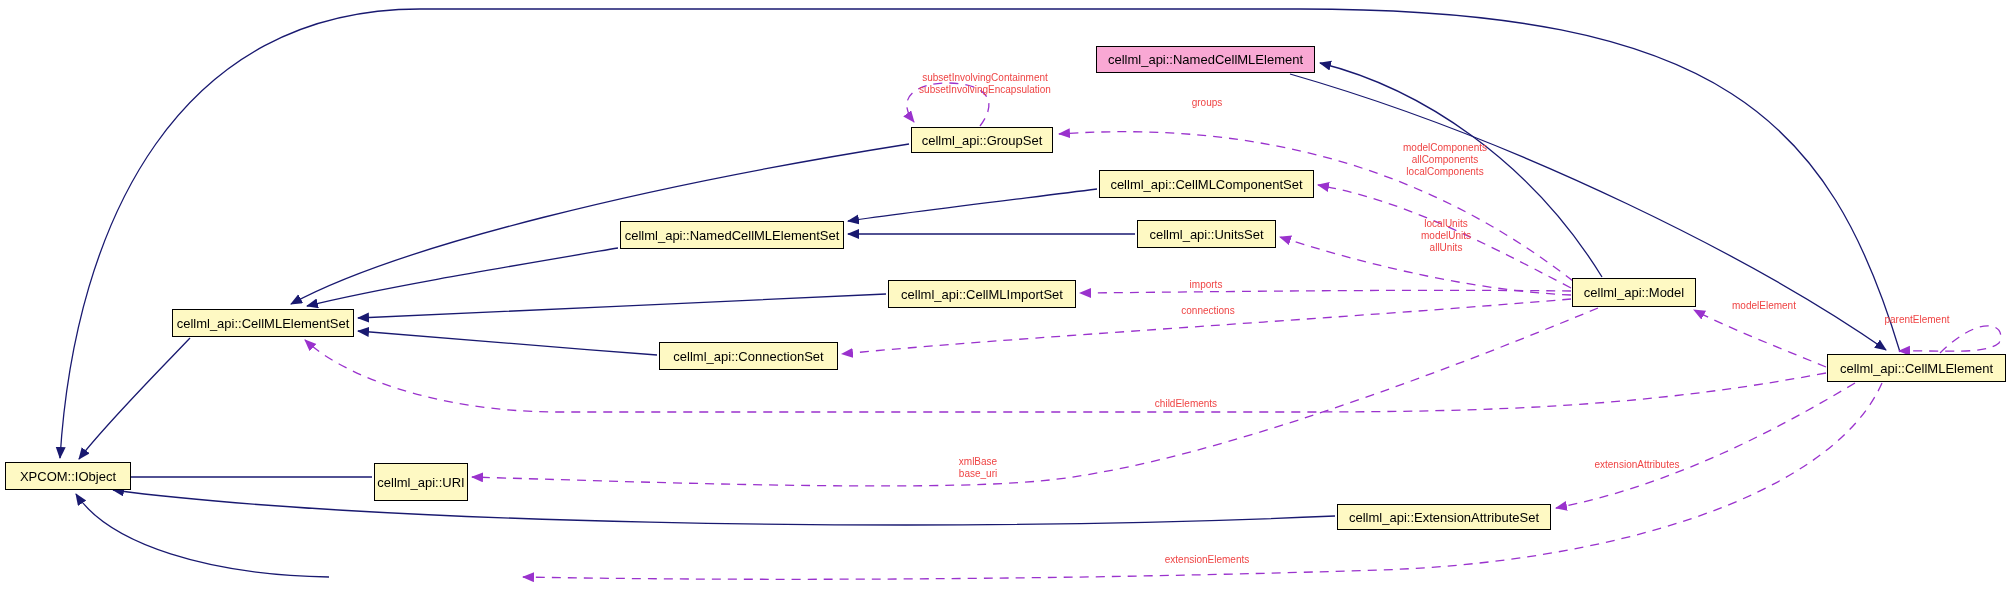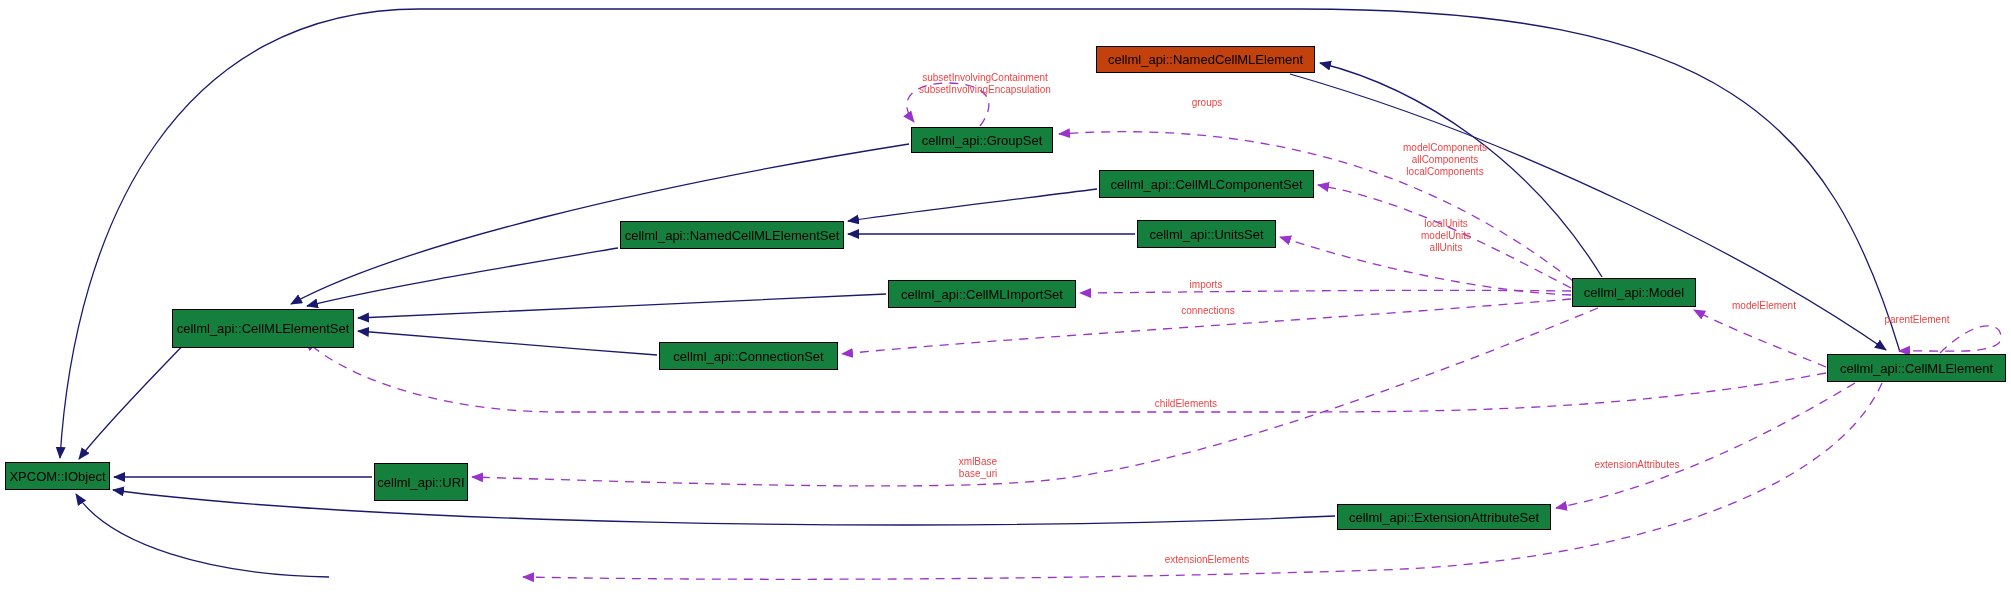--- a/index.html
+++ b/index.html
@@ -8,29 +8,29 @@
     width:2011px;height:599px;
     background:#ffffff;
     font-family:"Liberation Sans", sans-serif;
     overflow:hidden;
   }
   #edges{position:absolute;left:0;top:0;width:2011px;height:599px;}
   .node{
     position:absolute;
     box-sizing:border-box;
     border:1.4px solid #000000;
-    background:#15803d;
+    background:#fef9c3;
     color:#000000;
     font-size:13px;
     display:flex;align-items:center;justify-content:center;
     white-space:nowrap;
     z-index:2;
   }
   .node.thin{border-width:1px;}
-  .node.main{background:#c2410c;}
+  .node.main{background:#f9a8d4;}
   .elabel{
     position:absolute;
     transform:translateX(-50%);
     color:#ef4444;
     font-size:10px;
     line-height:1.18;
     text-align:center;
     white-space:pre-line;
     z-index:3;
   }
@@ -73,22 +73,22 @@
     <path class="col" d="M 1571 291 C 1400 289 1200 292 1080 293" marker-end="url(#m-orc)"></path>
     <path class="col" d="M 1571 299 C 1350 318 1000 338 842 354" marker-end="url(#m-orc)"></path>
     <path class="col" d="M 1826 373 C 1650 406 1500 412 1300 412 L 560 412 C 430 412 340 373 305 340" marker-end="url(#m-orc)"></path>
     <path class="col" d="M 1598 308 C 1400 390 1180 468 1040 481 C 920 492 640 482 472 477" marker-end="url(#m-orc)"></path>
     <path class="col" d="M 1826 367 C 1780 348 1728 328 1694 310" marker-end="url(#m-orc)"></path>
     <path class="col" d="M 1940 353 C 1982 312 2008 325 1999 343 C 1985 355 1945 350 1899 351" marker-end="url(#m-orc)"></path>
     <path class="col" d="M 1855 383 C 1760 440 1662 487 1556 508" marker-end="url(#m-orc)"></path>
     <path class="col" d="M 1882 383 C 1830 500 1600 563 1380 570 C 1000 582 680 580 523 577" marker-end="url(#m-orc)"></path>
   </svg>
 
-  <div class="node" style="left:5px;top:462px;width:105px;height:28px;">XPCOM::IObject</div>
-  <div class="node" style="left:172px;top:309px;width:182px;height:39px;">cellml_api::CellMLElementSet</div>
+  <div class="node" style="left:5px;top:462px;width:126px;height:28px;">XPCOM::IObject</div>
+  <div class="node" style="left:172px;top:309px;width:182px;height:28px;">cellml_api::CellMLElementSet</div>
   <div class="node" style="left:620px;top:221px;width:224px;height:28px;">cellml_api::NamedCellMLElementSet</div>
   <div class="node thin" style="left:911px;top:127px;width:142px;height:26px;">cellml_api::GroupSet</div>
   <div class="node" style="left:1099px;top:170px;width:215px;height:28px;">cellml_api::CellMLComponentSet</div>
   <div class="node" style="left:1137px;top:220px;width:139px;height:28px;">cellml_api::UnitsSet</div>
   <div class="node" style="left:888px;top:280px;width:188px;height:28px;">cellml_api::CellMLImportSet</div>
   <div class="node" style="left:659px;top:342px;width:179px;height:28px;">cellml_api::ConnectionSet</div>
   <div class="node thin" style="left:1572px;top:278px;width:124px;height:29px;">cellml_api::Model</div>
   <div class="node" style="left:1827px;top:354px;width:179px;height:28px;">cellml_api::CellMLElement</div>
   <div class="node thin" style="left:374px;top:463px;width:94px;height:38px;">cellml_api::URI</div>
   <div class="node thin" style="left:1337px;top:504px;width:214px;height:26px;">cellml_api::ExtensionAttributeSet</div>

